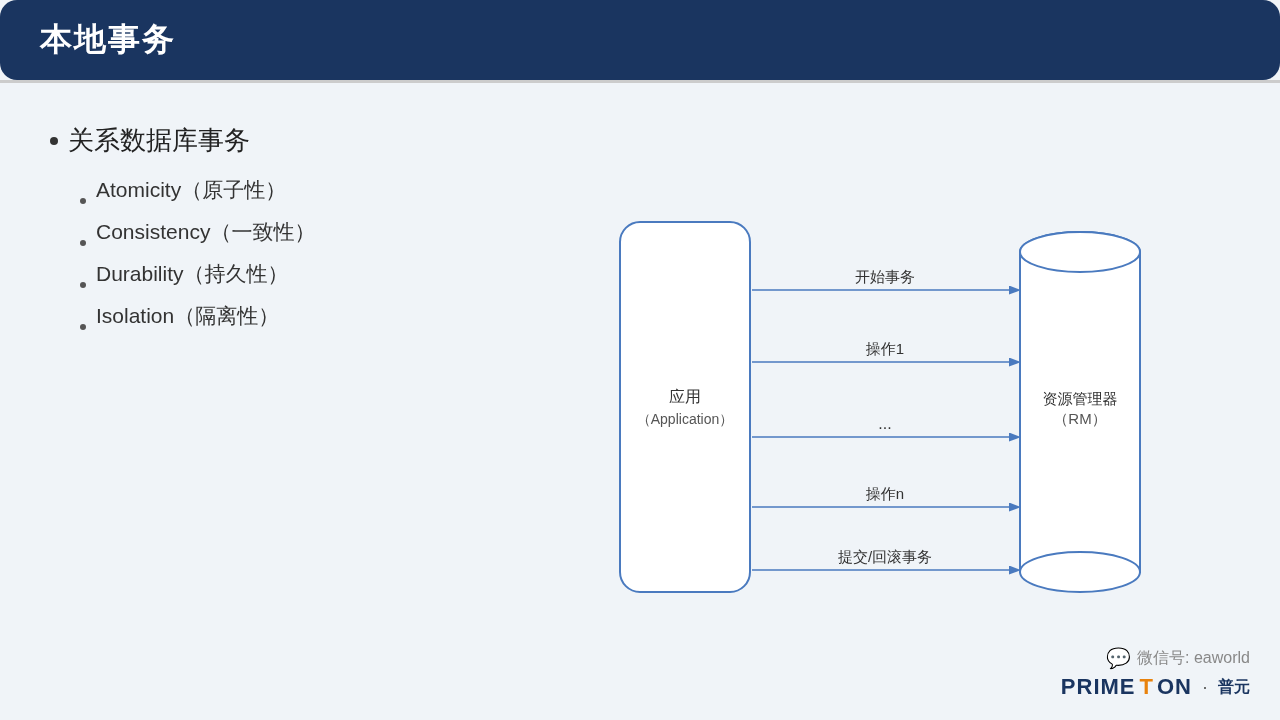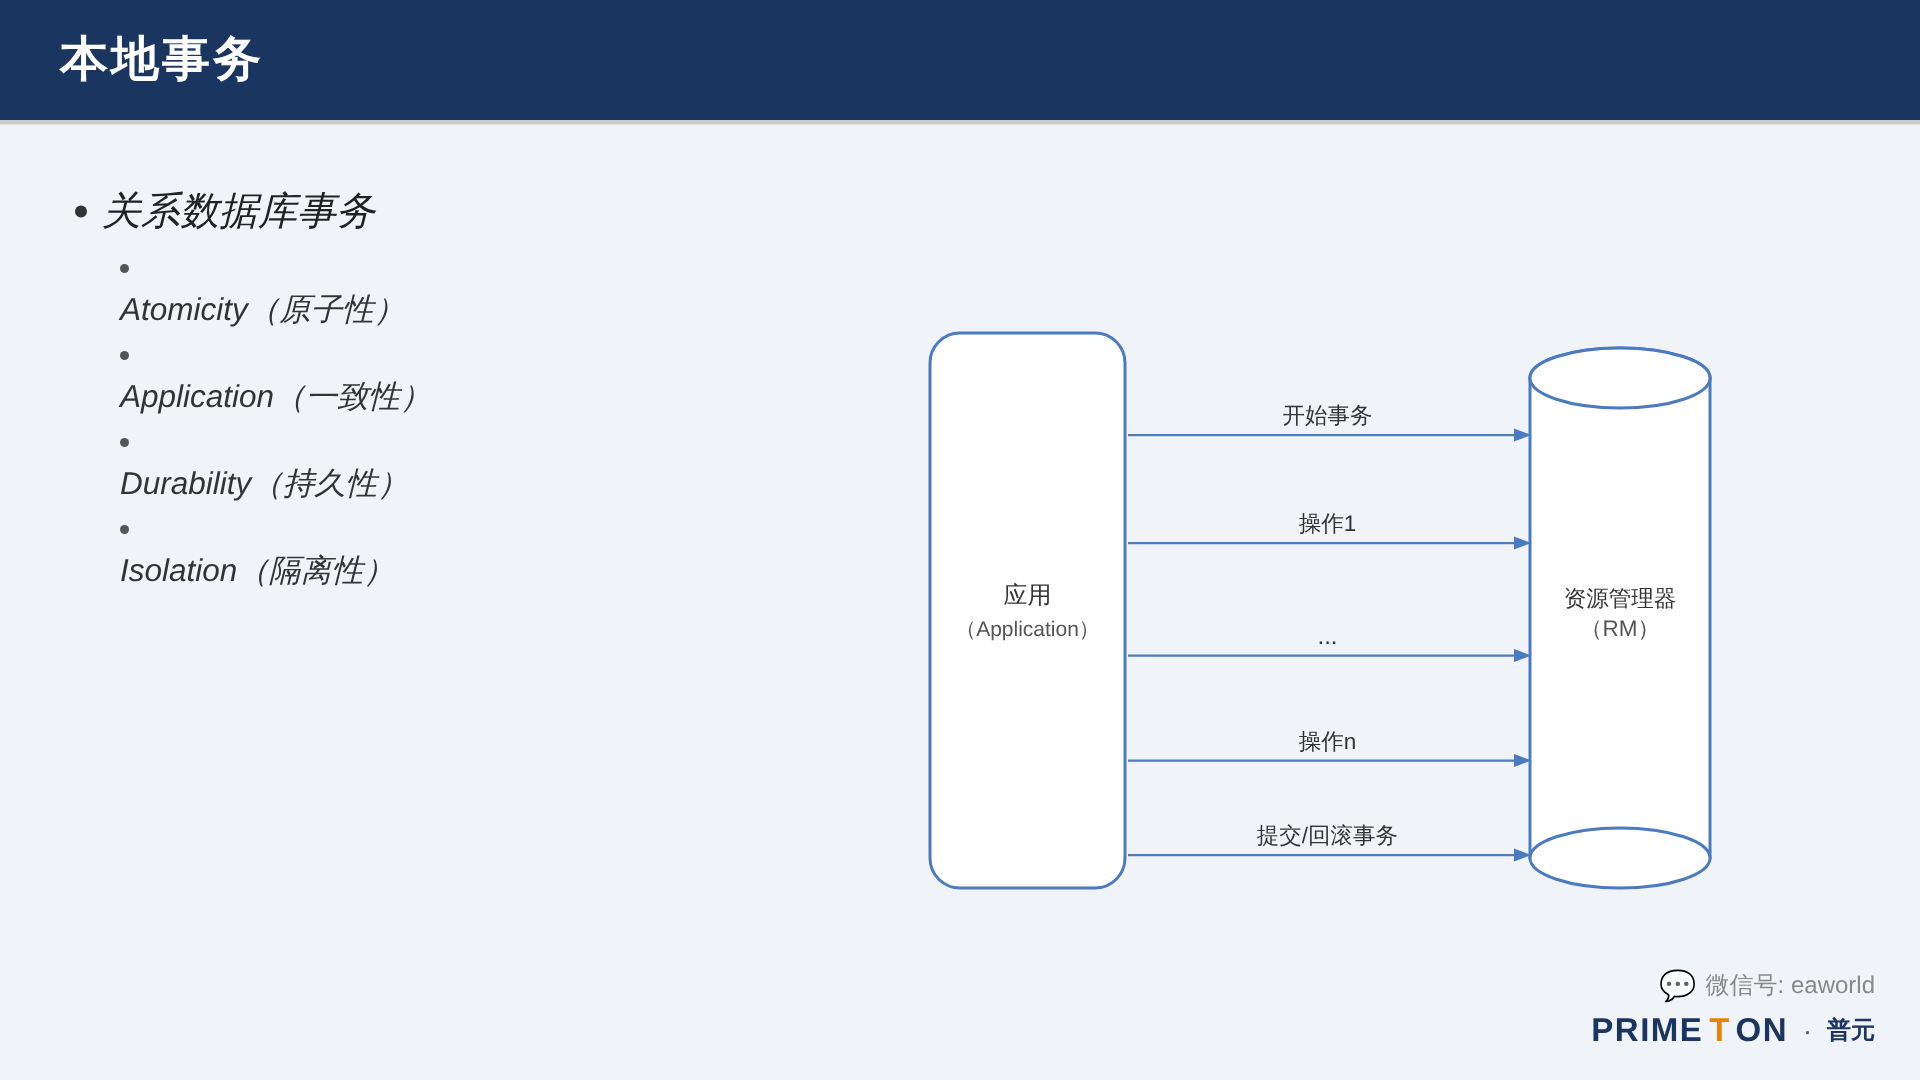--- a/index.html
+++ b/index.html
@@ -10,20 +10,21 @@
       font-family: 'Microsoft YaHei', 'PingFang SC', sans-serif;
       overflow: hidden;
     }
 
     
     .header {
       background: #1a3560;
       padding: 18px 40px;
       display: flex;
       align-items: center;
+      border-radius: 17px;
     }
     .header-title {
       color: #ffffff;
       font-size: 32px;
       font-weight: bold;
       letter-spacing: 2px;
     }
 
     
     .divider {
@@ -36,21 +37,20 @@
       display: flex;
       padding: 30px 50px;
       height: calc(720px - 80px - 3px);
       position: relative;
     }
 
     
     .left-panel {
       width: 480px;
       padding-top: 10px;
-      font-style: italic;
     }
     .bullet-main {
       font-size: 26px;
       color: #222;
       margin-bottom: 18px;
       display: flex;
       align-items: center;
       gap: 10px;
     }
     .bullet-dot {
@@ -59,23 +59,22 @@
       background: #333;
       border-radius: 50%;
       flex-shrink: 0;
     }
     .bullet-sub {
       font-size: 21px;
       color: #333;
       margin-bottom: 14px;
       margin-left: 30px;
       display: flex;
-      align-items: flex-start;
+      align-items: flex-end;
       gap: 10px;
-      flex-direction: column;
     }
     .bullet-sub-dot {
       width: 6px;
       height: 6px;
       background: #555;
       border-radius: 50%;
       flex-shrink: 0;
     }
 
     
@@ -155,21 +154,21 @@
     <div class="bullet-main">
       <span class="bullet-dot"></span>
       <span>关系数据库事务</span>
     </div>
     <div class="bullet-sub">
       <span class="bullet-sub-dot"></span>
       <span>Atomicity（原子性）</span>
     </div>
     <div class="bullet-sub">
       <span class="bullet-sub-dot"></span>
-      <span>Application（一致性）</span>
+      <span>Consistency（一致性）</span>
     </div>
     <div class="bullet-sub">
       <span class="bullet-sub-dot"></span>
       <span>Durability（持久性）</span>
     </div>
     <div class="bullet-sub">
       <span class="bullet-sub-dot"></span>
       <span>Isolation（隔离性）</span>
     </div>
   </div>

